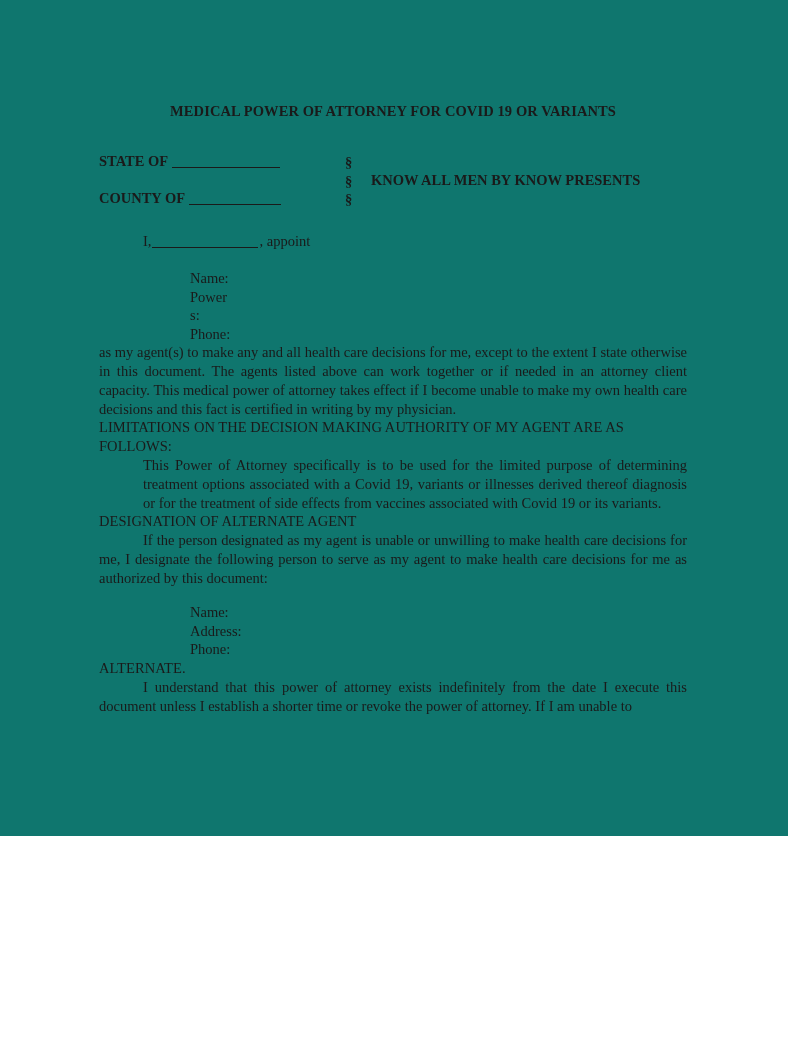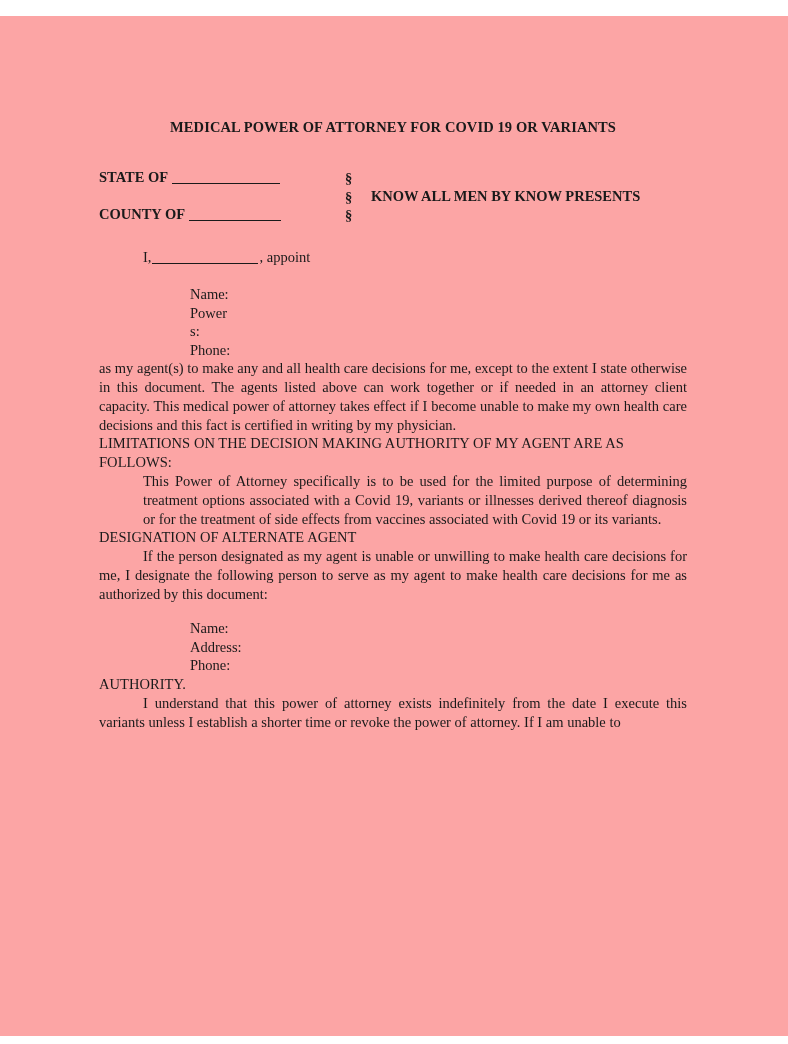--- a/index.html
+++ b/index.html
@@ -9,24 +9,24 @@
   }
 
   body {
     font-family: "Liberation Serif", "DejaVu Serif", serif;
     color: #1a1a1a;
   }
 
   .page {
     position: relative;
     width: 788px;
-    height: 1020px;
-    background: #fca5a5;
+    height: 836px;
+    background: #0f766e;
     overflow: hidden;
-    margin: 16px auto;
+    margin: 0 auto;
   }
 
   
   .content {
     position: absolute;
     left: 99px;
     top: 0;
     width: 588px;
   }
 
@@ -193,18 +193,18 @@
     <h2 class="heading sp-designation">DESIGNATION OF ALTERNATE AGENT</h2>
 
     <p class="body indent sp-desig-body">If the person designated as my agent is unable or unwilling to make health care decisions for me, I designate the following person to serve as my agent to make health care decisions for me as authorized by this document:</p>
 
     <div class="detail-block block-second">
       <div class="row">Name:</div>
       <div class="row">Address:</div>
       <div class="row">Phone:</div>
     </div>
 
-    <h2 class="heading sp-duration">AUTHORITY.</h2>
-
-    <p class="body indent sp-duration-body">I understand that this power of attorney exists indefinitely from the date I execute this variants unless I establish a shorter time or revoke the power of attorney.  If I am unable to</p>
+    <h2 class="heading sp-duration">ALTERNATE.</h2>
+
+    <p class="body indent sp-duration-body">I understand that this power of attorney exists indefinitely from the date I execute this document unless I establish a shorter time or revoke the power of attorney.  If I am unable to</p>
 
   </div>
 </div>
 
 </body></html>

